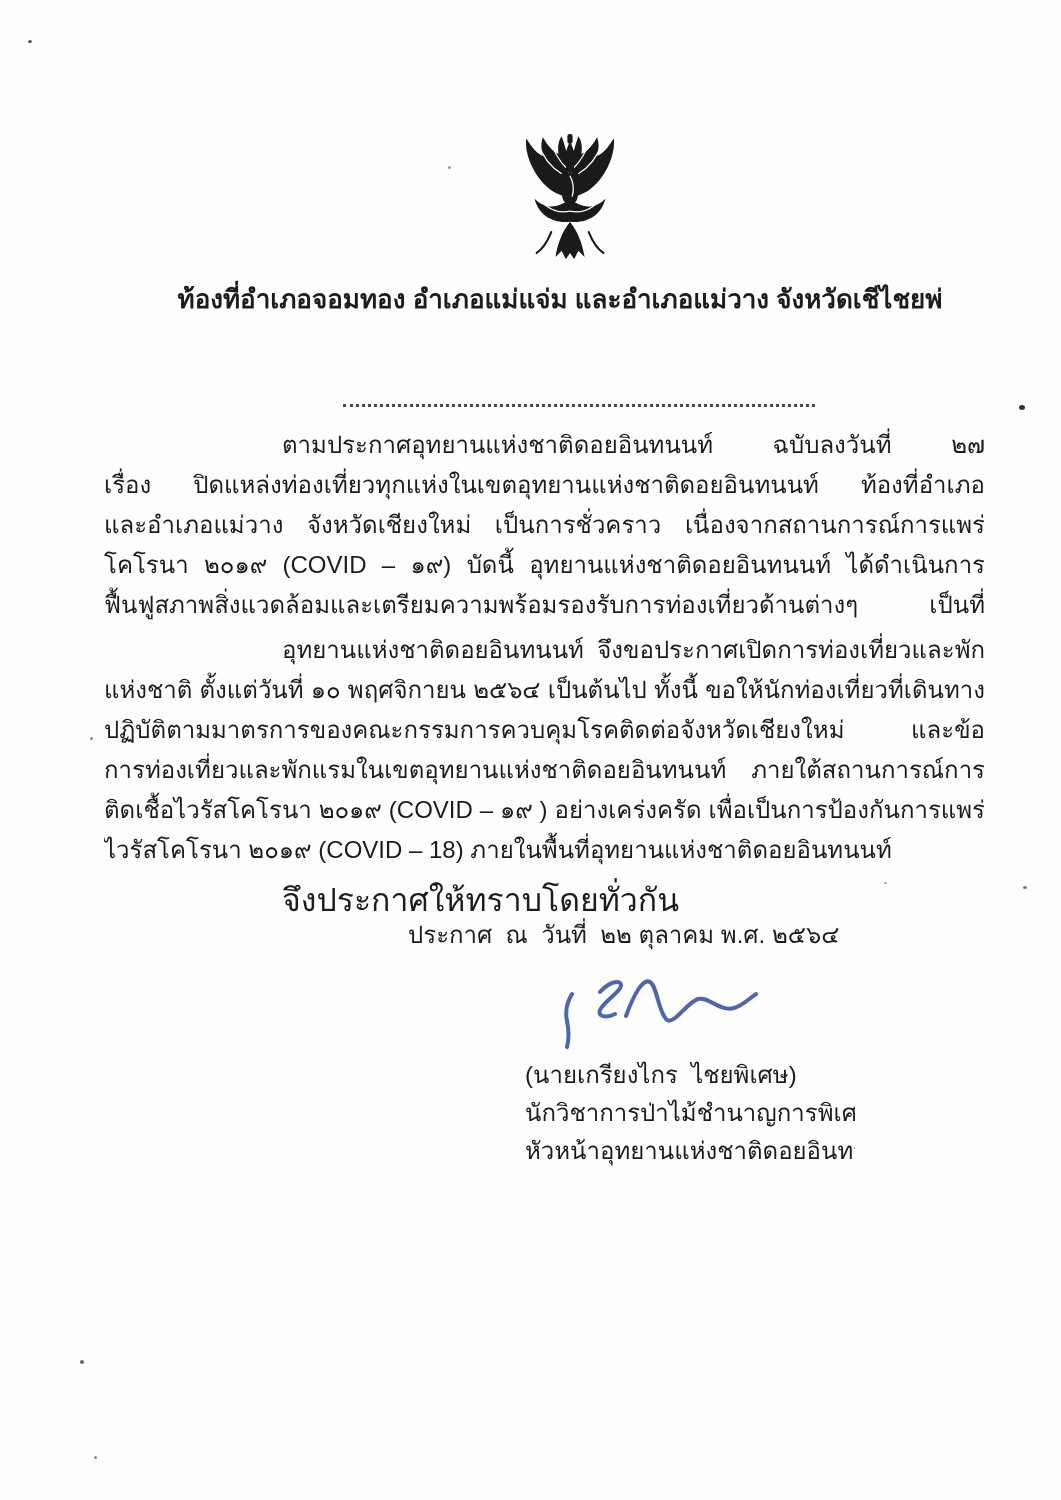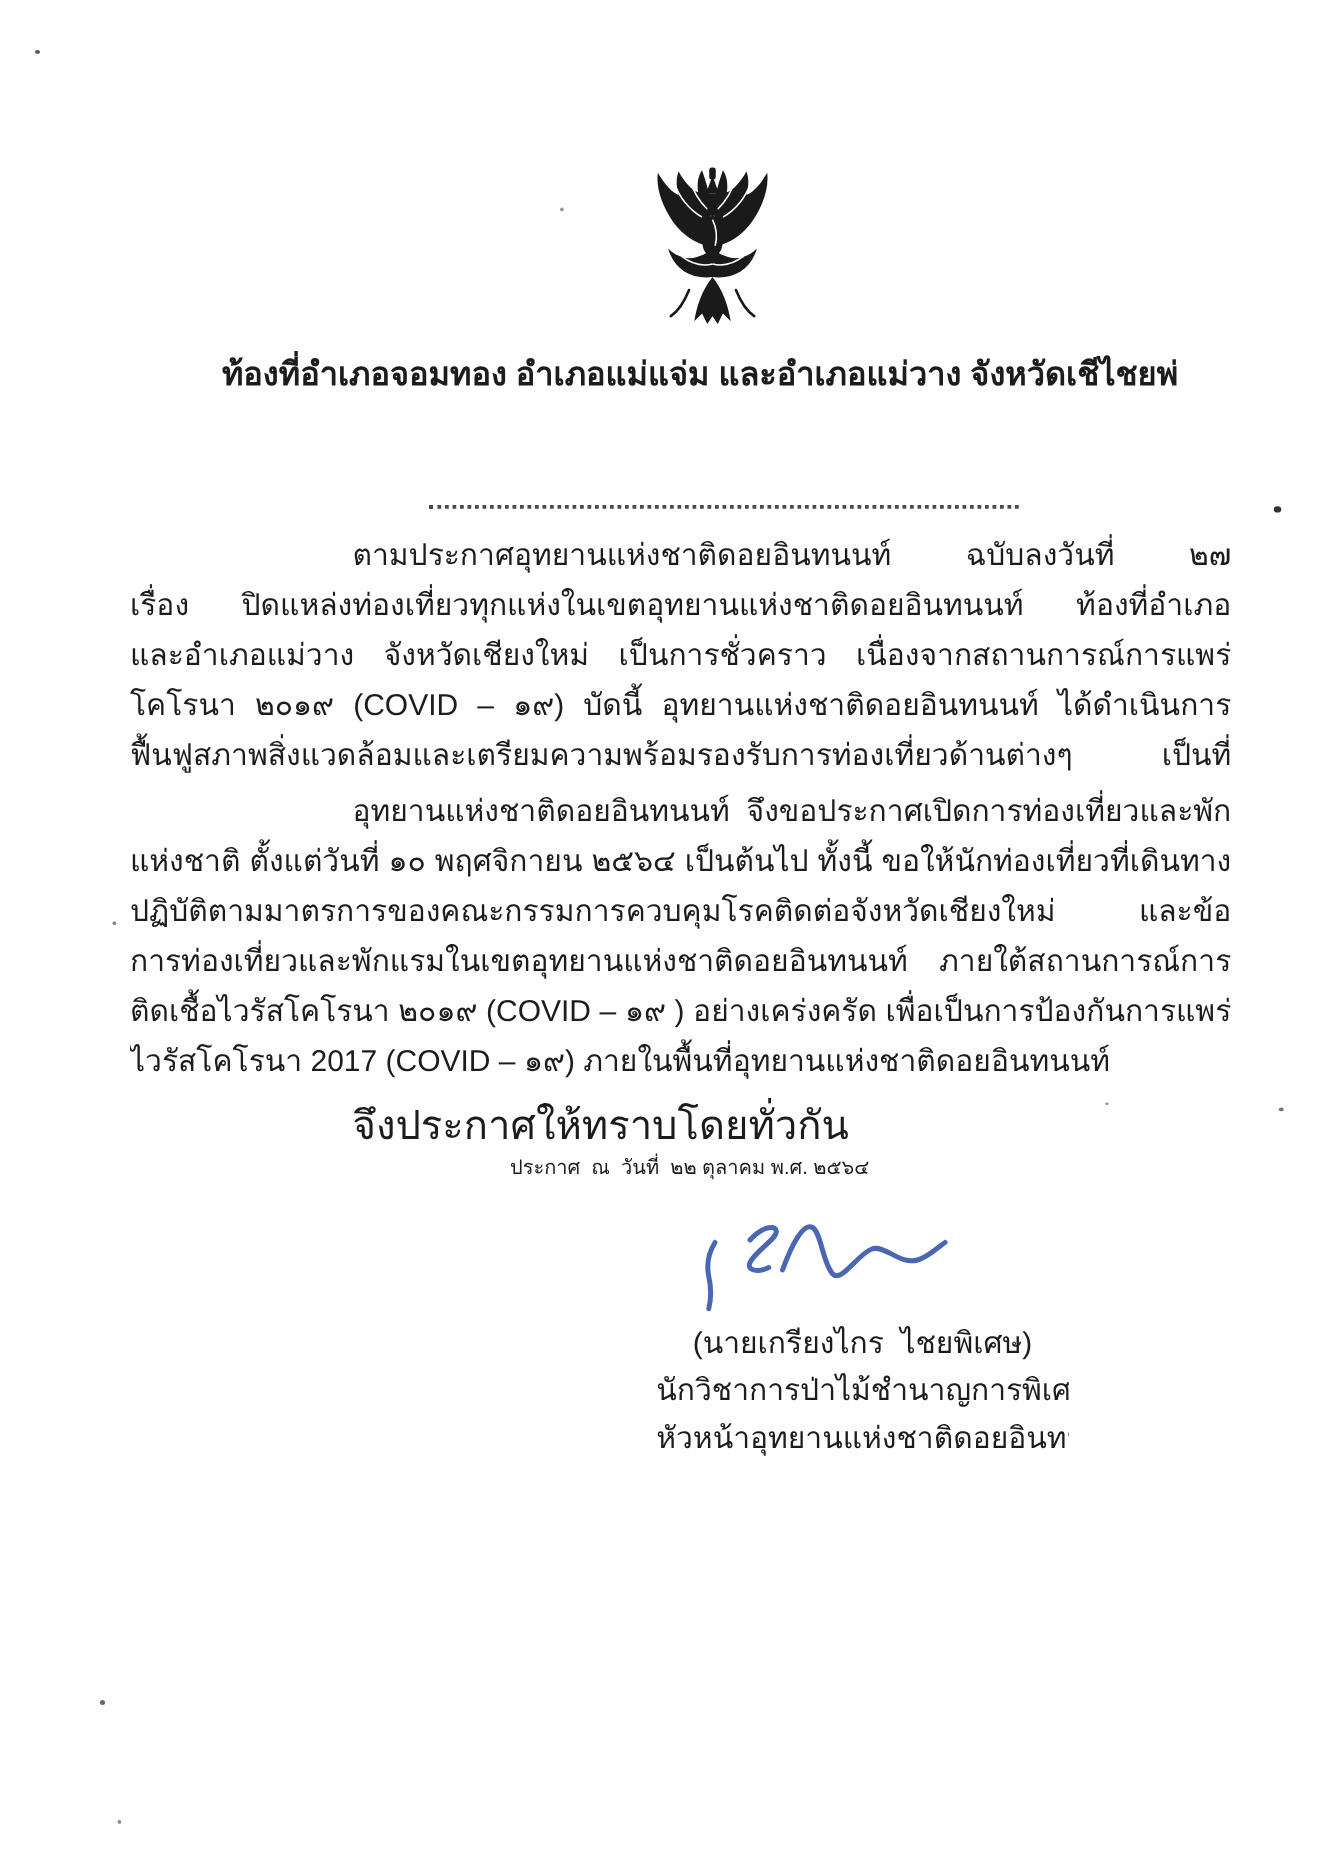--- a/index.html
+++ b/index.html
@@ -17,23 +17,23 @@
   .title-line{height:38px;line-height:38px;font-size:26px;font-weight:700;overflow:hidden;white-space:pre;}
   .dotted{position:absolute;left:343px;top:404px;width:472px;height:0;border-bottom:3px dotted #4a4a4a;}
   .para{position:absolute;left:104px;width:881px;}
   .p1{top:425px;}
   .p2{top:630px;}
   .bline{height:40px;line-height:40px;font-size:24px;overflow:hidden;
          text-align:justify;text-align-last:justify;}
   .bline.first{padding-left:178px;}
   .bline.last{text-align-last:left;}
   .closing{position:absolute;left:282px;top:880px;height:40px;line-height:40px;font-size:32px;white-space:pre;}
-  .dateline{position:absolute;left:408px;top:915px;height:40px;line-height:40px;font-size:16px;white-space:pre;}
+  .dateline{position:absolute;left:408px;top:915px;height:40px;line-height:40px;font-size:24px;white-space:pre;}
   .signature-svg{position:absolute;left:540px;top:960px;width:240px;height:110px;}
-  .sig-block{position:absolute;left:525px;top:1056px;width:330px;text-align:center;}
+  .sig-block{position:absolute;left:525px;top:1056px;width:330px;text-align:left;}
   .sig-line{height:38px;line-height:38px;font-size:24px;white-space:pre;overflow:hidden;}
   .speck{position:absolute;border-radius:50%;}
 </style>
 </head>
 <body>
 
 <div class="page">
 
   <div class="emblem">
     <svg viewBox="0 0 120 142" width="128" height="148" aria-hidden="true">
@@ -77,21 +77,21 @@
     <div class="bline">โคโรนา ๒๐๑๙ (COVID – ๑๙) บัดนี้ อุทยานแห่งชาติดอยอินทนนท์ ได้ดำเนินการปรับปรุงแหล่งท่องเที่ยว</div>
     <div class="bline last">ฟื้นฟูสภาพสิ่งแวดล้อมและเตรียมความพร้อมรองรับการท่องเที่ยวด้านต่างๆ เป็นที่เรียบร้อยแล้ว</div>
   </div>
 
   <div class="para p2">
     <div class="bline first">อุทยานแห่งชาติดอยอินทนนท์ จึงขอประกาศเปิดการท่องเที่ยวและพักแรมในเขตอุทยาน</div>
     <div class="bline">แห่งชาติ ตั้งแต่วันที่ ๑๐ พฤศจิกายน ๒๕๖๔ เป็นต้นไป ทั้งนี้ ขอให้นักท่องเที่ยวที่เดินทางเข้าไปในพื้นที่ทุกท่าน</div>
     <div class="bline">ปฏิบัติตามมาตรการของคณะกรรมการควบคุมโรคติดต่อจังหวัดเชียงใหม่ และข้อปฏิบัติของนักท่องเที่ยวใน</div>
     <div class="bline">การท่องเที่ยวและพักแรมในเขตอุทยานแห่งชาติดอยอินทนนท์ ภายใต้สถานการณ์การแพร่ระบาดของโรค</div>
     <div class="bline">ติดเชื้อไวรัสโคโรนา ๒๐๑๙ (COVID – ๑๙ ) อย่างเคร่งครัด เพื่อเป็นการป้องกันการแพร่ระบาดของโรคติดเชื้อ</div>
-    <div class="bline last">ไวรัสโคโรนา 2017 (COVID – ๑๙) ภายในพื้นที่อุทยานแห่งชาติดอยอินทนนท์</div>
+    <div class="bline last">ไวรัสโคโรนา ๒๐๑๙ (COVID – 18) ภายในพื้นที่อุทยานแห่งชาติดอยอินทนนท์</div>
   </div>
 
   <div class="closing">จึงประกาศให้ทราบโดยทั่วกัน</div>
 
   <div class="dateline">ประกาศ  ณ  วันที่  ๒๒ ตุลาคม พ.ศ. ๒๕๖๔</div>
 
   <div class="signature-svg">
     <svg viewBox="0 0 240 110" width="240" height="110" aria-hidden="true">
       <g fill="none" stroke="#3c5bad" stroke-width="4" stroke-linecap="round" stroke-linejoin="round" opacity="0.92">
         <path d="M32,34 c-5,8 -7,17 -5,27 c2,9 2,18 0,26"></path>

